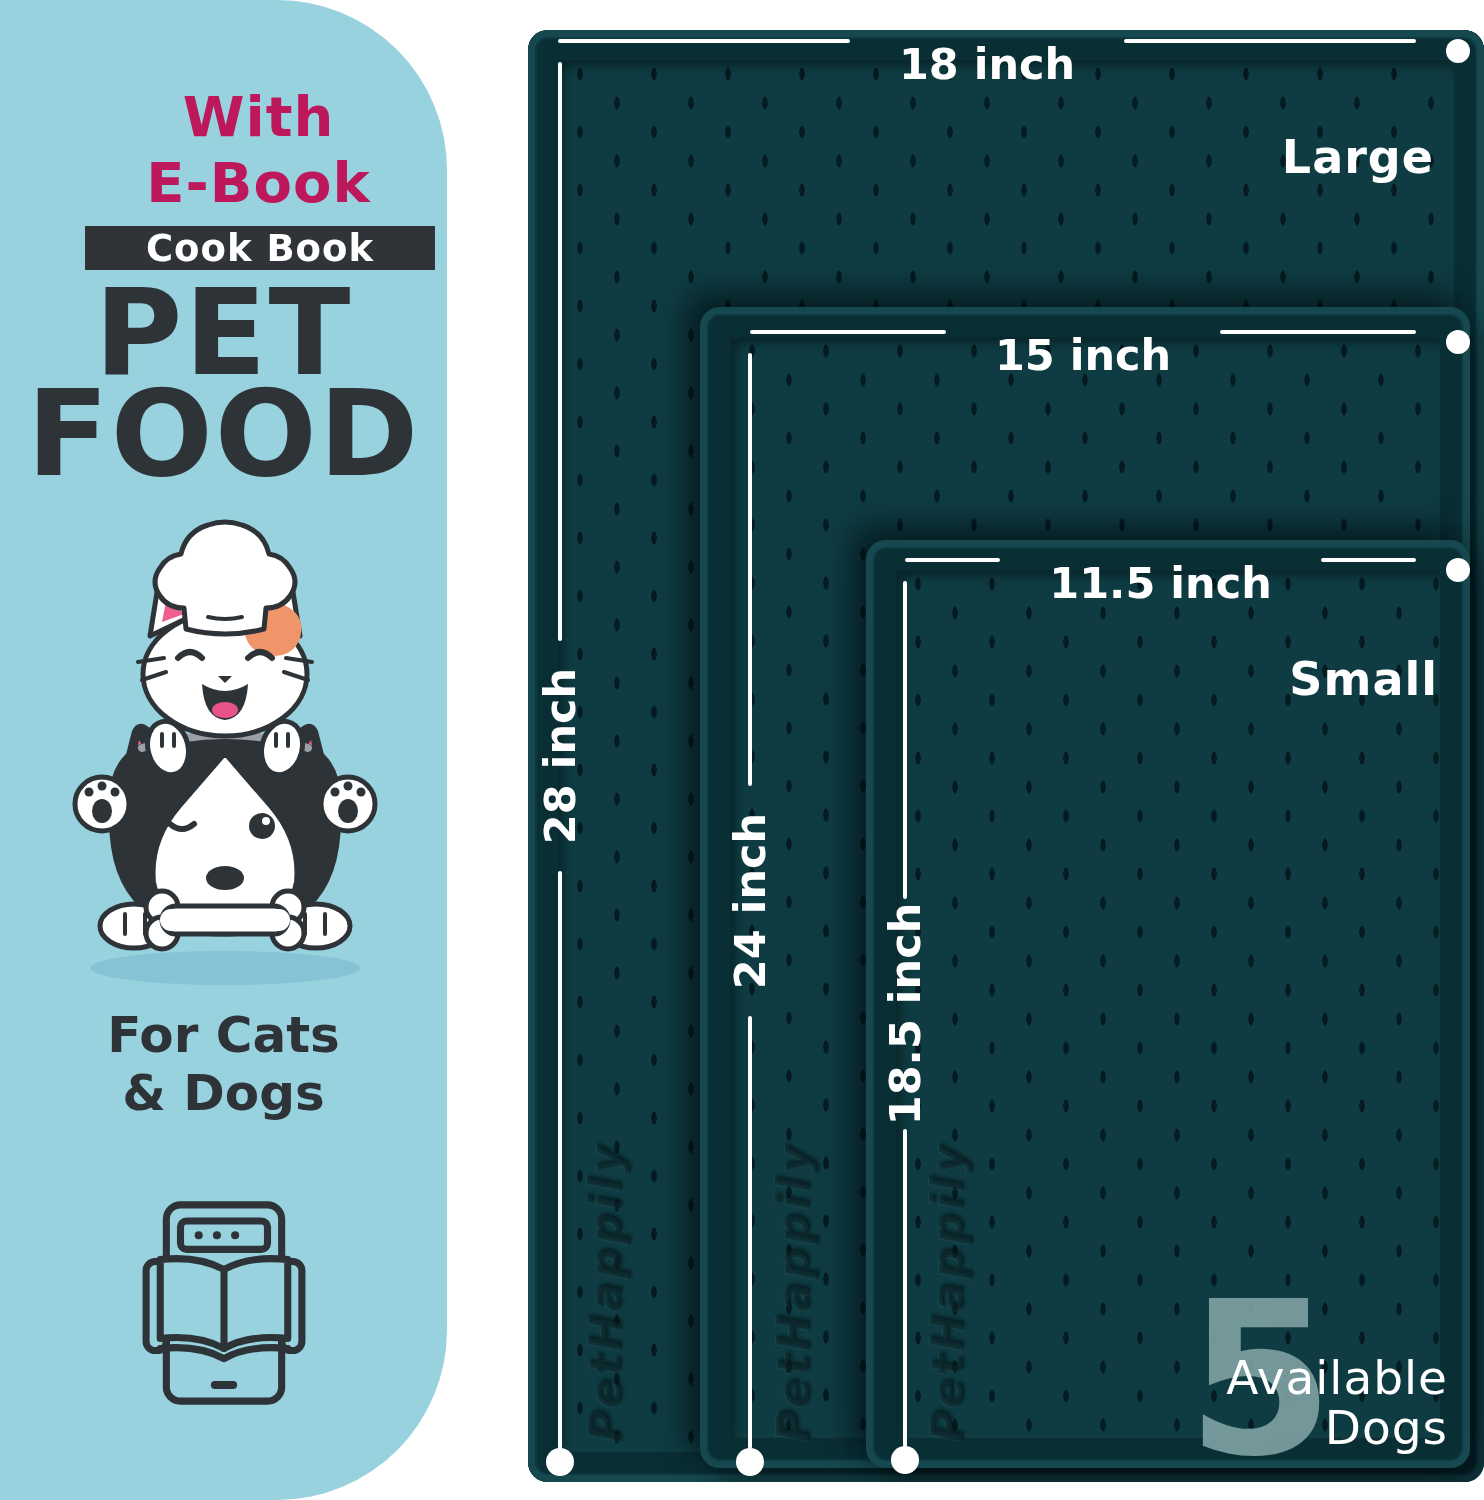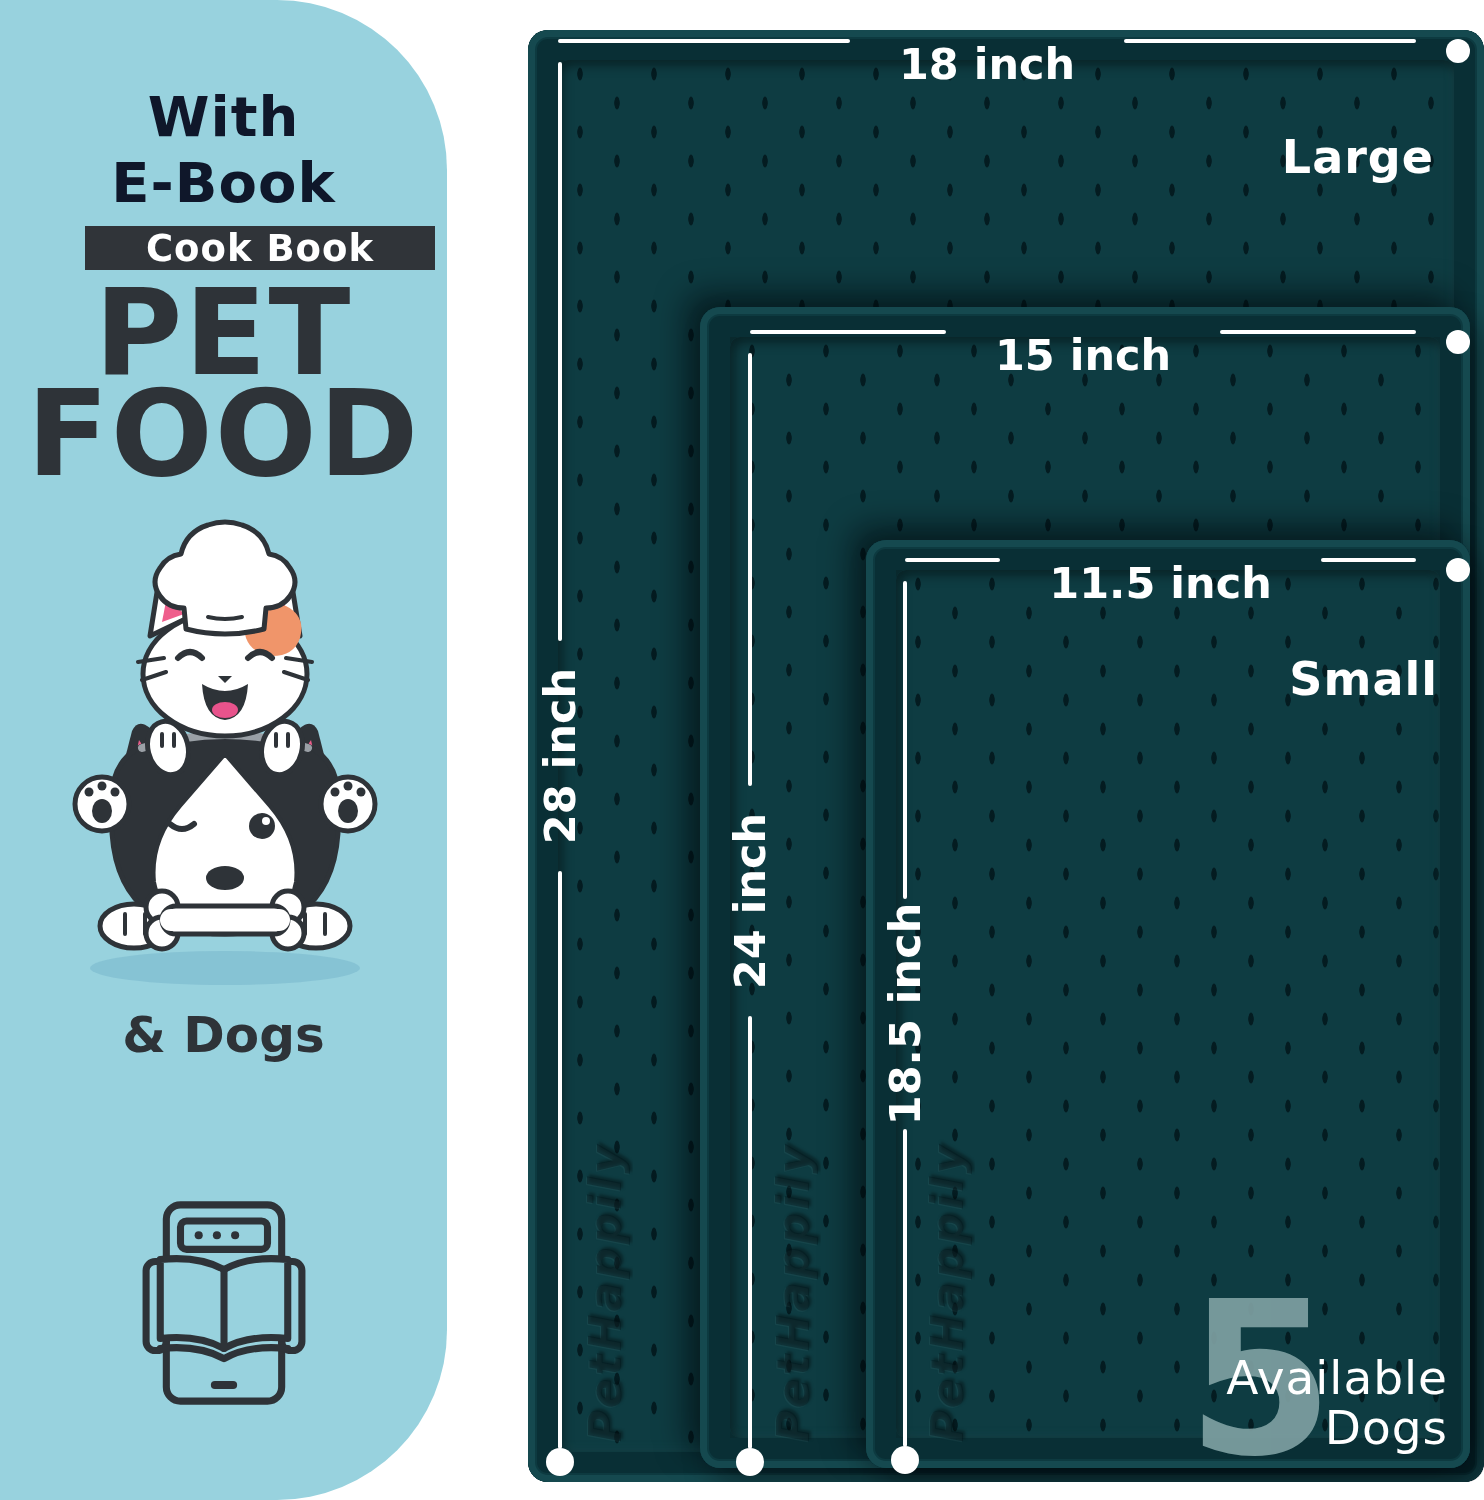--- a/index.html
+++ b/index.html
@@ -7,21 +7,21 @@
     position:relative;width:1484px;height:1500px;background:#ffffff;overflow:hidden;
     font-family:"DejaVu Sans","Liberation Sans",sans-serif;
   }
   
   .panel{
     position:absolute;left:0;top:0;width:447px;height:1500px;
     background:#98d2de;border-radius:0 170px 170px 0;
   }
   .panel-heading{
     position:absolute;top:84px;left:0;width:100%;text-align:center;
-    color:#0f172a;font-weight:bold;font-size:56px;line-height:66px;letter-spacing:1px;
+    color:#be185d;font-weight:bold;font-size:56px;line-height:66px;letter-spacing:1px;padding-left:35px;
   }
   .banner{
     position:absolute;left:57px;top:226px;width:350px;height:44px;
     background:#303439;display:flex;align-items:center;justify-content:center;margin-left:28px;
   }
   .banner span{color:#ffffff;font-weight:bold;font-size:37px;letter-spacing:1px;}
   .panel-title{
     position:absolute;top:282px;left:0;width:100%;text-align:center;
     color:#2e3338;font-weight:bold;font-size:120px;line-height:101px;letter-spacing:2px;
   }
@@ -213,20 +213,21 @@
 
         <path d="M88,176 L114,172 M92,194 L116,186 M262,176 L236,172 M258,194 L234,186" stroke="#2e3338" stroke-width="4" stroke-linecap="round"></path>
 
         <path d="M168,190 L182,190 L175,197 Z" fill="#2e3338"></path>
         <path d="M152,198 Q175,212 198,198 Q196,232 175,234 Q154,232 152,198 Z" fill="#2e3338"></path>
         <ellipse cx="175" cy="224" rx="13" ry="8" fill="#e8538c"></ellipse>
       </g>
     </svg>
 
     <div class="panel-subtitle">
+      <div>For Cats</div>
       <div>&amp; Dogs</div>
     </div>
 
     <svg class="ebook" viewBox="0 0 170 210">
       <g fill="none" stroke="#2e3338" stroke-width="7" stroke-linecap="round" stroke-linejoin="round">
         <rect x="28" y="8" width="114" height="194" rx="14"></rect>
         <rect x="42" y="24" width="86" height="28" rx="6"></rect>
         <rect x="8" y="64" width="20" height="88" rx="9"></rect>
         <rect x="142" y="64" width="20" height="88" rx="9"></rect>
         <path d="M85,72 Q60,58 22,62 L22,140 Q60,136 85,150 Q110,136 148,140 L148,62 Q110,58 85,72 Z" fill="#98d2de"></path>

